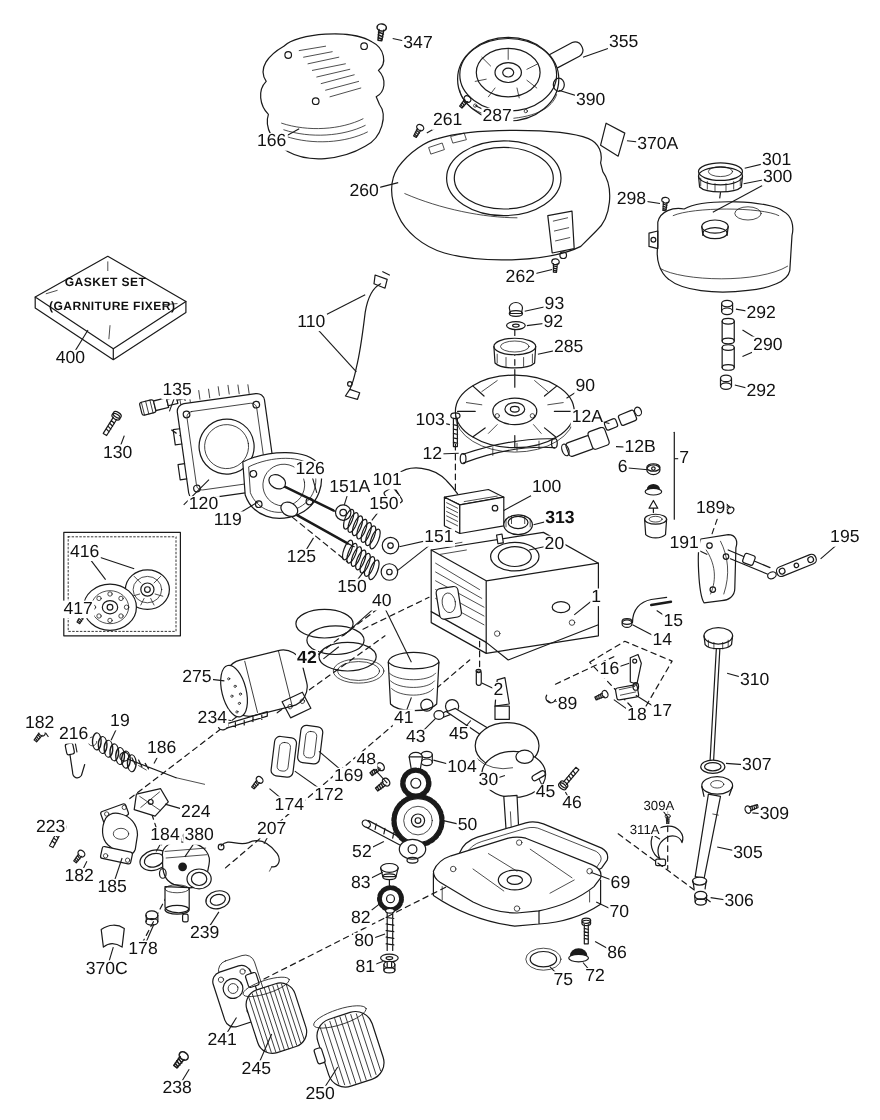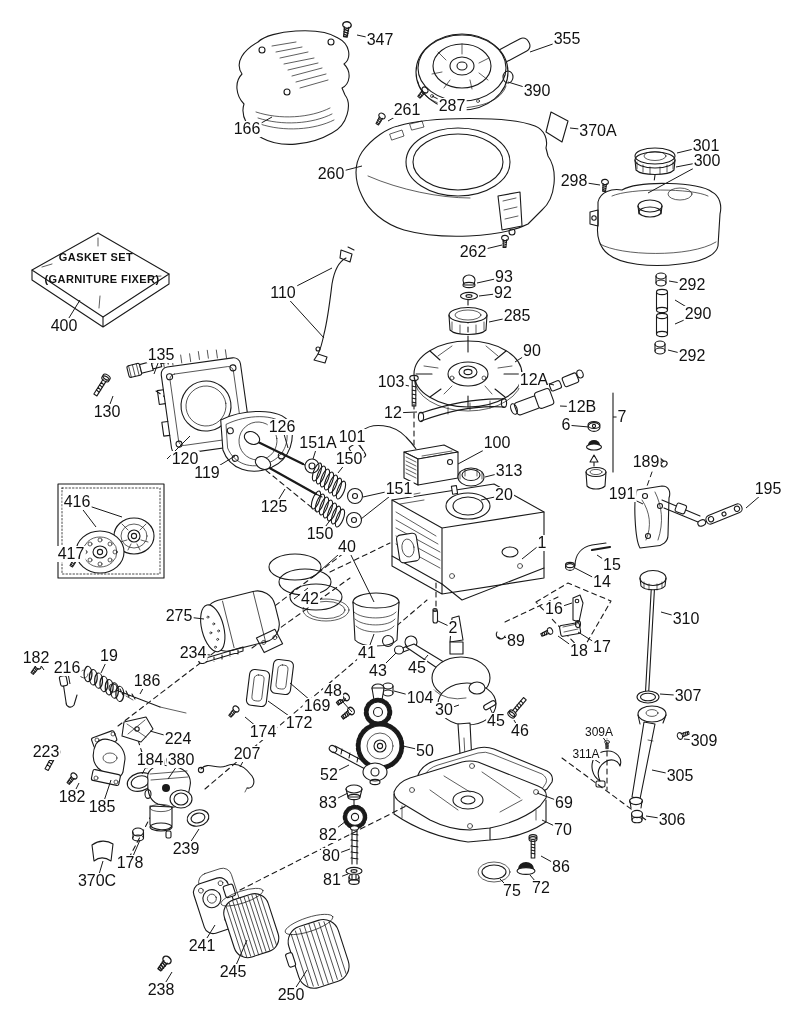--- a/index.html
+++ b/index.html
@@ -840,35 +840,35 @@
       <div class="lbl" style="left: 622px; top: 417px;">7</div>
       <div class="lbl" style="left: 161px; top: 355px;">135</div>
       <div class="lbl" style="left: 107px; top: 412px;">130</div>
       <div class="lbl" style="left: 167px; top: 459px; margin-left: 18px;">120</div>
       <div class="lbl" style="left: 207px; top: 473px;">119</div>
       <div class="lbl" style="left: 282px; top: 427px;">126</div>
       <div class="lbl" style="left: 318px; top: 443px;">151A</div>
       <div class="lbl" style="left: 352px; top: 437px;">101</div>
       <div class="lbl" style="left: 349px; top: 459px;">150</div>
       <div class="lbl" style="left: 497px; top: 443px;">100</div>
-      <div class="lbl" style="left: 509px; top: 471px;">313</div>
+      <div class="lbl" style="left: 509px; top: 471px; font-weight: bold;">313</div>
       <div class="lbl" style="left: 504px; top: 495px;">20</div>
       <div class="lbl" style="left: 274px; top: 507px;">125</div>
       <div class="lbl" style="left: 399px; top: 489px;">151</div>
       <div class="lbl" style="left: 320px; top: 534px;">150</div>
       <div class="lbl" style="left: 646px; top: 462px;">189</div>
       <div class="lbl" style="left: 622px; top: 494px;">191</div>
       <div class="lbl" style="left: 768px; top: 489px;">195</div>
       <div class="lbl" style="left: 347px; top: 547px;">40</div>
       <div class="lbl" style="left: 542px; top: 543px;">1</div>
       <div class="lbl" style="left: 612px; top: 565px;">15</div>
       <div class="lbl" style="left: 602px; top: 582px;">14</div>
       <div class="lbl" style="left: 77px; top: 502px;">416</div>
       <div class="lbl" style="left: 71px; top: 554px;">417</div>
-      <div class="lbl" style="left: 310px; top: 599px;">42</div>
+      <div class="lbl" style="left: 279px; top: 599px; font-weight: bold;">42</div>
       <div class="lbl" style="left: 179px; top: 616px;">275</div>
       <div class="lbl" style="left: 193px; top: 653px;">234</div>
       <div class="lbl" style="left: 453px; top: 628px;">2</div>
       <div class="lbl" style="left: 554px; top: 609px;">16</div>
       <div class="lbl" style="left: 516px; top: 641px;">89</div>
       <div class="lbl" style="left: 602px; top: 647px;">17</div>
       <div class="lbl" style="left: 579px; top: 651px;">18</div>
       <div class="lbl" style="left: 367px; top: 653px;">41</div>
       <div class="lbl" style="left: 378px; top: 671px;">43</div>
       <div class="lbl" style="left: 417px; top: 668px;">45</div>

